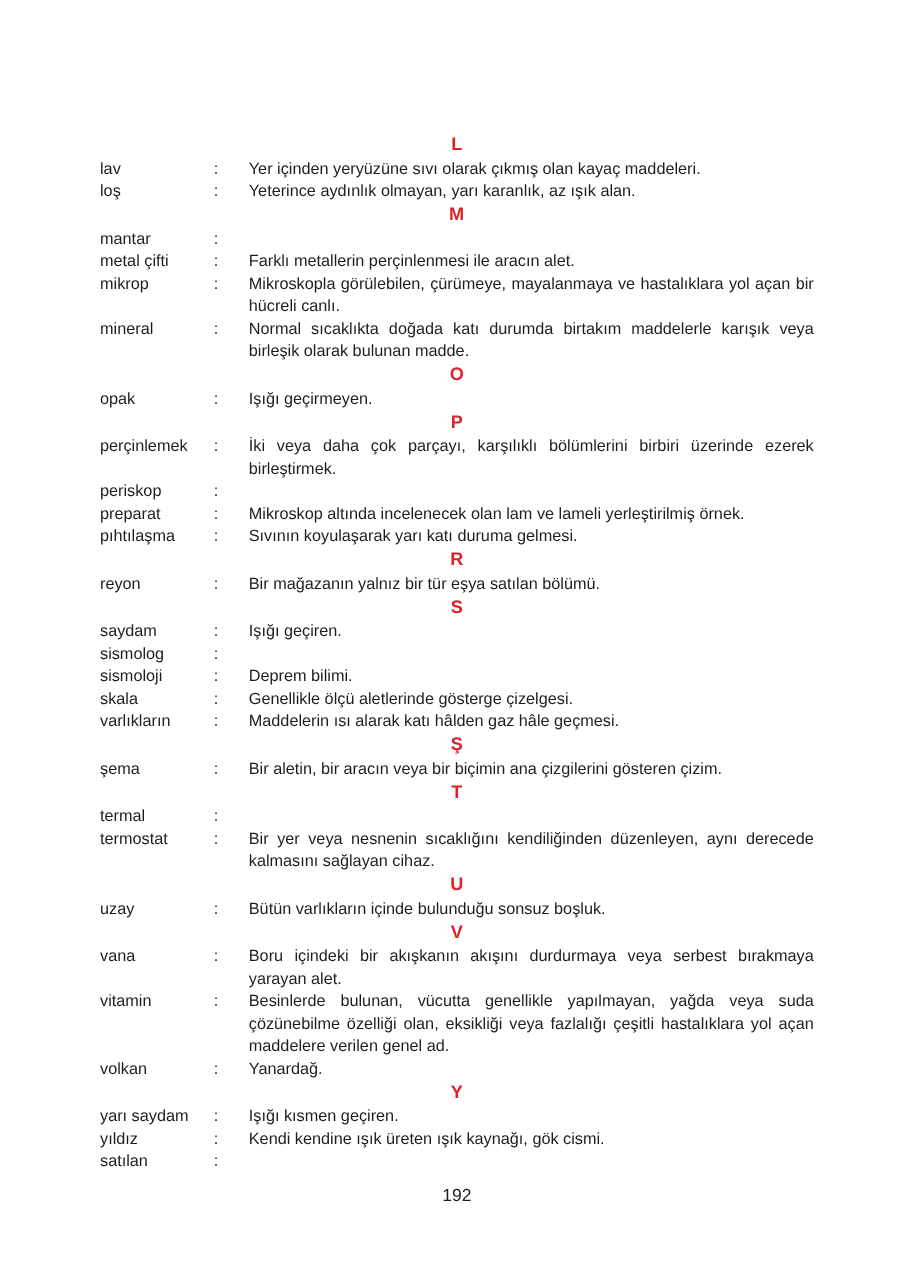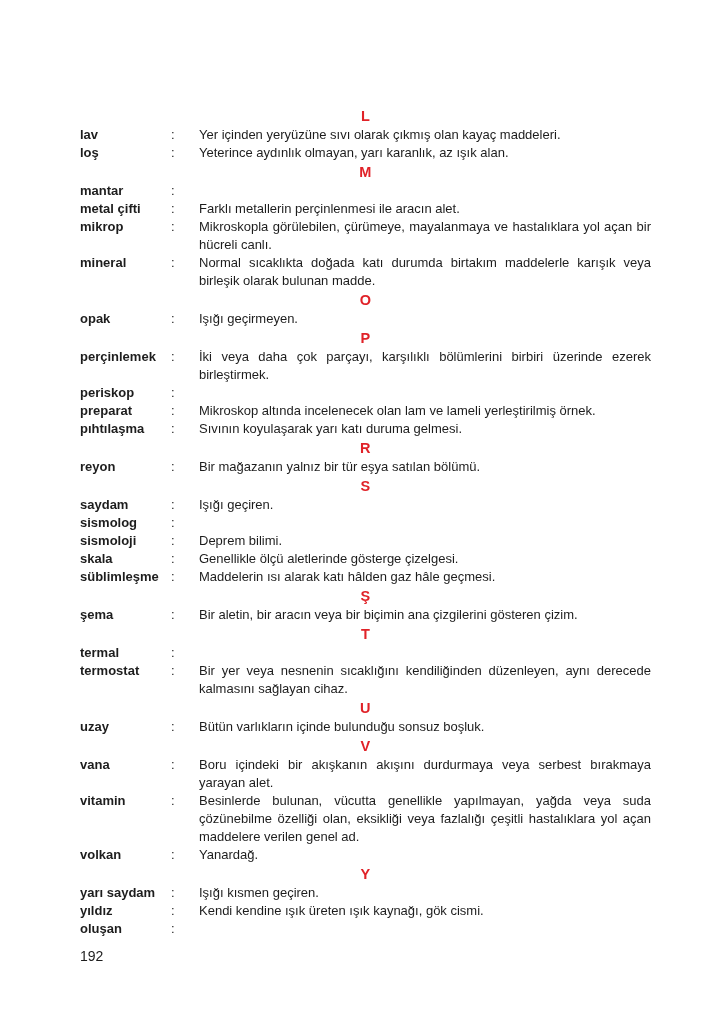--- a/index.html
+++ b/index.html
@@ -27,21 +27,21 @@
     margin: 1px 0;
     color: var(--accent-red, #e02228);
     letter-spacing: 0.3px;
   }
   .entry {
     display: flex;
     align-items: flex-start;
   }
   .term {
     flex: 0 0 91px;
-    font-weight: bold;
+    font-weight: normal;
     font-size: 13px;
     line-height: 18px;
     white-space: nowrap;
   }
   .colon {
     flex: 0 0 13px;
     font-size: 13px;
     line-height: 18px;
   }
   .definition {
@@ -49,20 +49,21 @@
     font-size: 13px;
     line-height: 18px;
     text-align: justify;
     margin-left: 15px;
   }
   .page-number {
     position: absolute;
     left: 80px;
     right: 73px;
     bottom: 60px;
+    text-align: center;
     font-size: 14px;
     line-height: 16px;
     color: var(--text-color, #1d1d1d);
   }
 </style>
 </head>
 <body>
 
 <div class="page">
   <main class="glossary-list">
@@ -143,21 +144,21 @@
         <div class="term">sismoloji</div>
         <div class="colon">:</div>
         <div class="definition">Deprem bilimi.</div>
       </div>
       <div class="entry">
         <div class="term">skala</div>
         <div class="colon">:</div>
         <div class="definition">Genellikle ölçü aletlerinde gösterge çizelgesi.</div>
       </div>
       <div class="entry">
-        <div class="term">süblimleşme</div>
+        <div class="term">varlıkların</div>
         <div class="colon">:</div>
         <div class="definition">Maddelerin ısı alarak katı hâlden gaz hâle geçmesi.</div>
       </div>
       <div class="section-letter">Ş</div>
       <div class="entry">
         <div class="term">şema</div>
         <div class="colon">:</div>
         <div class="definition">Bir aletin, bir aracın veya bir biçimin ana çizgilerini gösteren çizim.</div>
       </div>
       <div class="section-letter">T</div>
@@ -197,18 +198,18 @@
         <div class="term">yarı saydam</div>
         <div class="colon">:</div>
         <div class="definition">Işığı kısmen geçiren.</div>
       </div>
       <div class="entry">
         <div class="term">yıldız</div>
         <div class="colon">:</div>
         <div class="definition">Kendi kendine ışık üreten ışık kaynağı, gök cismi.</div>
       </div>
       <div class="entry">
-        <div class="term">oluşan</div>
+        <div class="term">satılan</div>
         <div class="colon">:</div>
       </div>
     </main>
   <footer class="page-number">192</footer>
 </div>
 
 </body></html>

